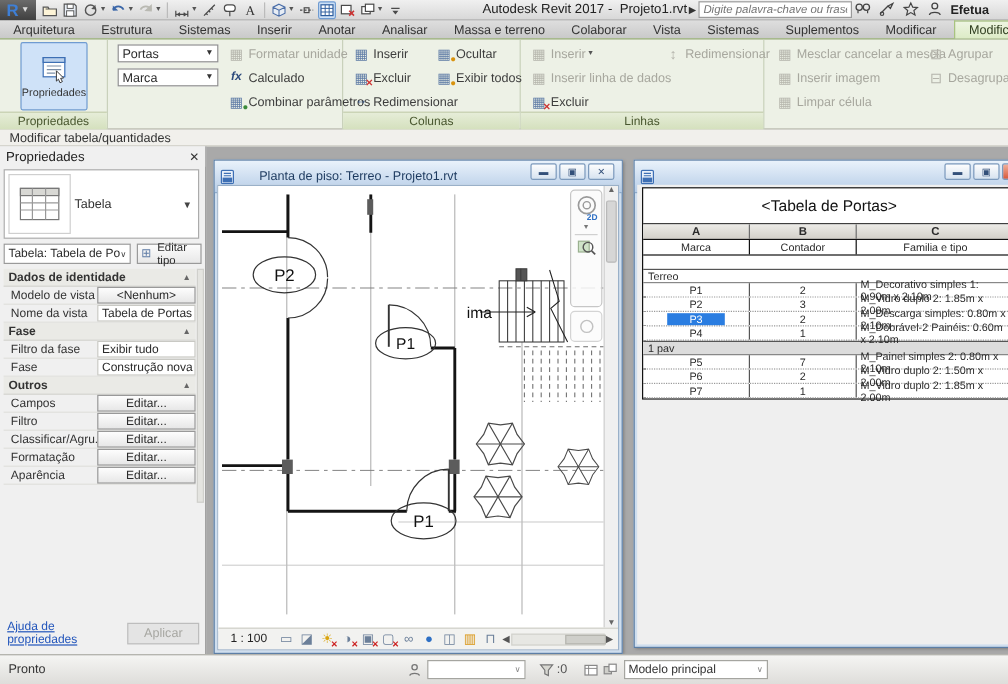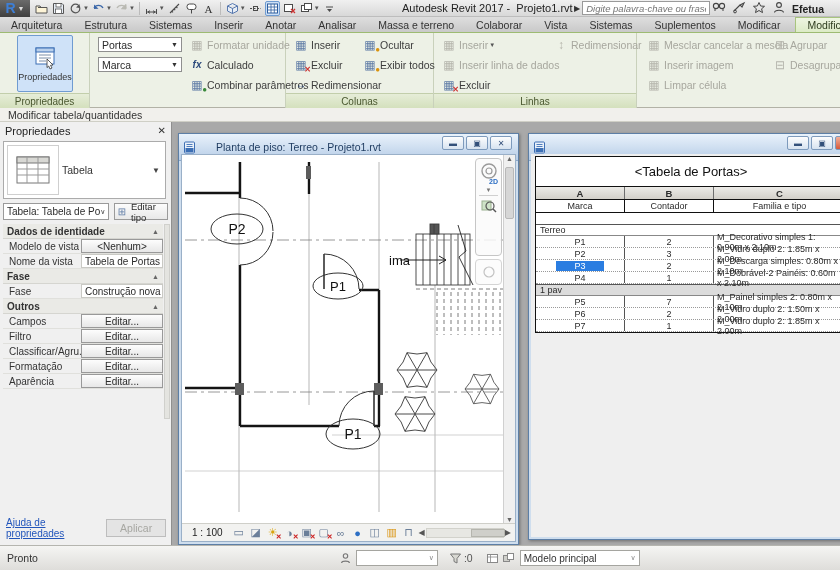--- a/index.html
+++ b/index.html
@@ -413,20 +413,24 @@
       </div>
     <div class="prow">
         <span class="pl">Nome da vista</span>
         <span class="pv">Tabela de Portas</span>
       </div>
     <div class="sec">
         <span>Fase</span>
         <span class="coll">▲</span>
       </div>
     <div class="prow">
+        <span class="pl">Filtro da fase</span>
+        <span class="pv">Exibir tudo</span>
+      </div>
+    <div class="prow">
         <span class="pl">Fase</span>
         <span class="pv">Construção nova</span>
       </div>
     <div class="sec">
         <span>Outros</span>
         <span class="coll">▲</span>
       </div>
     <div class="prow">
         <span class="pl">Campos</span>
         <span class="pv btn">Editar...</span>

